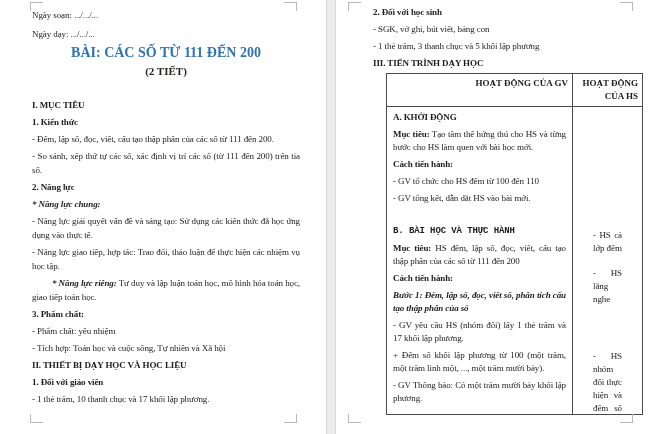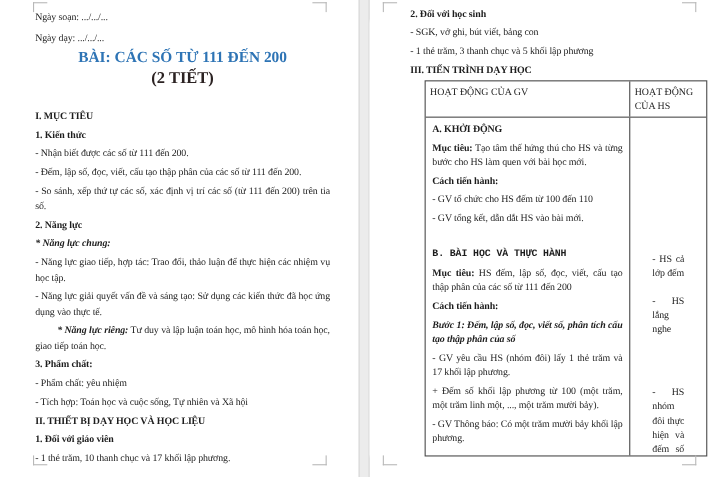--- a/index.html
+++ b/index.html
@@ -15,26 +15,26 @@
   .content-r{margin:5px 20px 0 37px;}
 
   p{margin:0 0 3px;font-size:9px;line-height:14px;text-align:justify;letter-spacing:-0.1px;}
   .bold{font-weight:bold;}
   .bold-italic{font-weight:bold;font-style:italic;}
   span.lead.bold{font-weight:bold;}
   span.lead.bold-italic{font-weight:bold;font-style:italic;margin-left:20px;}
 
   .date-line{text-align:left;margin-bottom:5px;}
   .doc-title{ text-align:center;font-weight:bold;font-size:14px;margin:5px 0 4px;letter-spacing:0;}
-  .doc-subtitle{text-align:center;font-weight:bold;font-size:15px;margin:0 0 20px;color:#2b2222;letter-spacing:0;}
+  .doc-subtitle{text-align:center;font-weight:bold;font-size:11px;margin:0 0 20px;color:#2b2222;letter-spacing:0;}
 
   
   .gv-hs-table{margin:3px 0 0 13px;width:257px;border:1px solid #4a4a4a;box-sizing:border-box;}
   .t-head{display:grid;grid-template-columns:185px 70px;border-bottom:1px solid #4a4a4a;}
-  .t-head .th{font-weight:normal;font-size:9px;line-height:13px;text-align:left;padding:3px 4px;box-sizing:border-box;}
+  .t-head .th{font-weight:bold;font-size:9px;line-height:13px;text-align:right;padding:3px 4px;box-sizing:border-box;}
   .t-head .th + .th{border-left:1px solid #4a4a4a;}
   .t-body{display:grid;grid-template-columns:185px 70px;height:307px;}
   .cell{padding:4px 6px;box-sizing:border-box;overflow:hidden;}
   .hs-cell{border-left:1px solid #4a4a4a;padding:4px 20px;}
   .gv-cell p{margin:0 0 4px;line-height:13px;}
   .gv-cell p[data-idx="5"]{margin-top:20px;font-family:Liberation Mono, monospace;}
   .hs-cell p{margin:0;line-height:13px;}
   .hs-cell p[data-idx="0"]{margin-top:118px;}
   .hs-cell p[data-idx="1"]{margin-top:12px;}
   .hs-cell p[data-idx="2"]{margin-top:44px;}
@@ -68,27 +68,26 @@
 
   <div class="page page-left">
     <div class="content-l">
       <p class="date-line">Ngày soạn: .../.../...</p>
       <p class="date-line">Ngày dạy: .../.../...</p>
       <p class="doc-title" style="color: rgb(46, 116, 181);">BÀI: CÁC SỐ TỪ 111 ĐẾN 200</p>
       <p class="doc-subtitle">(2 TIẾT)</p>
       <div id="left-paras">
           <p data-idx="0" class="bold"><span>I. MỤC TIÊU</span></p>
           <p data-idx="1" class="bold"><span>1. Kiến thức</span></p>
-          <p data-idx="2"><span>- Nhận biết được các số từ 111 đến 200.</span></p>
           <p data-idx="3"><span>- Đếm, lập số, đọc, viết, cấu tạo thập phân của các số từ 111 đến 200.</span></p>
           <p data-idx="4"><span>- So sánh, xếp thứ tự các số, xác định vị trí các số (từ 111 đến 200) trên tia số.</span></p>
           <p data-idx="5" class="bold"><span>2. Năng lực</span></p>
           <p data-idx="6" class="bold-italic"><span>* Năng lực chung:</span></p>
+          <p data-idx="8"><span>- Năng lực giải quyết vấn đề và sáng tạo: Sử dụng các kiến thức đã học ứng dụng vào thực tế.</span></p>
           <p data-idx="7"><span>- Năng lực giao tiếp, hợp tác: Trao đổi, thảo luận để thực hiện các nhiệm vụ học tập.</span></p>
-          <p data-idx="8"><span>- Năng lực giải quyết vấn đề và sáng tạo: Sử dụng các kiến thức đã học ứng dụng vào thực tế.</span></p>
           <p data-idx="9"><span class="lead bold-italic">* Năng lực riêng:</span><span> Tư duy và lập luận toán học, mô hình hóa toán học, giao tiếp toán học.</span></p>
           <p data-idx="10" class="bold"><span>3. Phẩm chất:</span></p>
           <p data-idx="11"><span>- Phẩm chất: yêu nhiệm</span></p>
           <p data-idx="12"><span>- Tích hợp: Toán học và cuộc sống, Tự nhiên và Xã hội</span></p>
           <p data-idx="13" class="bold"><span>II. THIẾT BỊ DẠY HỌC VÀ HỌC LIỆU</span></p>
           <p data-idx="14" class="bold"><span>1. Đối với giáo viên</span></p>
           <p data-idx="16"><span>- 1 thẻ trăm, 10 thanh chục và 17 khối lập phương.</span></p>
         </div>
     </div>
   </div>

